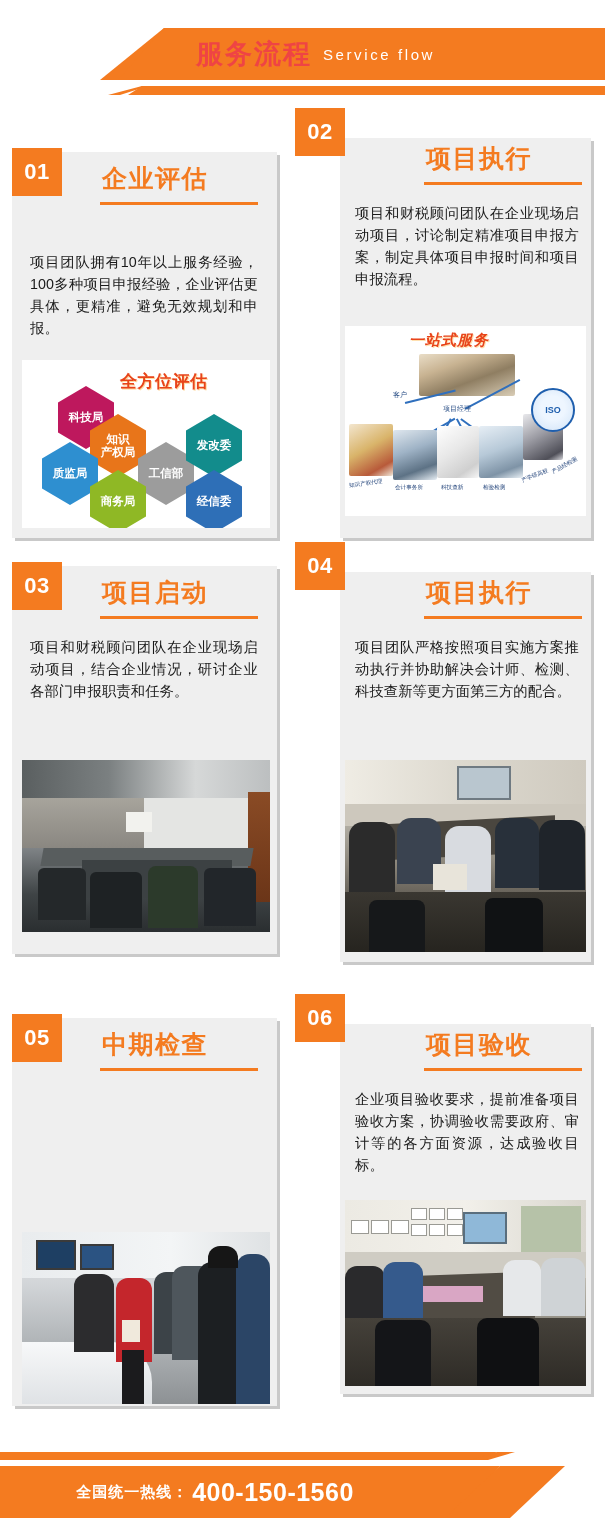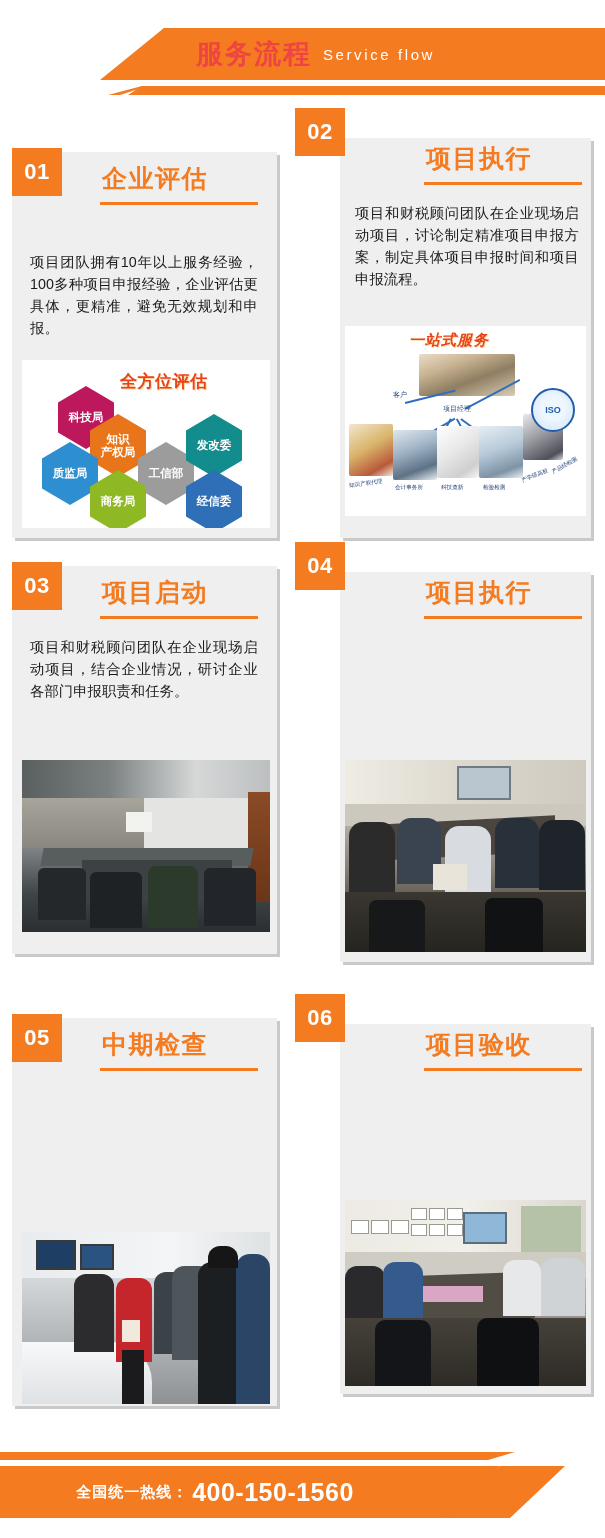--- a/index.html
+++ b/index.html
@@ -242,20 +242,21 @@
       <div class="px" style="left:182px; top:108px; width:52px; height:58px; background:#22262a; border-radius:6px 6px 0 0;"></div>
       <div class="px" style="left:104px; top:52px; width:26px; height:20px; background:#f2f2ee;"></div>
     </div>
   </div>
 
   <div class="card" style="left:295px; top:542px; width:298px; height:420px;">
     <div class="card-box" style="left:45px; top:30px; width:251px; height:390px;"></div>
     <div class="badge" style="left:0; top:0;">04</div>
     <div class="card-title" style="left:131px; top:38px;">项目执行</div>
     <div class="title-rule" style="left:129px; top:74px; width:158px;"></div>
+    <div class="card-body" style="left:60px; top:94px; width:224px;">项目团队严格按照项目实施方案推动执行并协助解决会计师、检测、科技查新等更方面第三方的配合。</div>
 
     <div class="photo" style="left:50px; top:218px; width:241px; height:192px;
          background:linear-gradient(#d7d5cf 0%, #c2bfb6 25%, #8a8478 55%, #4b4741 82%, #33302b 100%);">
       <div class="px" style="left:0; top:0; width:241px; height:44px; background:linear-gradient(90deg,#efece4,#dcd8ce 50%,#cfcabf);"></div>
       <div class="px" style="left:112px; top:6px; width:54px; height:34px; background:#b9c6cf; border:2px solid #6f7a82;"></div>
       <div class="px" style="left:0; top:44px; width:241px; height:22px; background:#cdc8bd;"></div>
       <div class="px" style="left:30px; top:60px; width:180px; height:36px; background:#4a463f; transform:skewY(-3deg);"></div>
       <div class="px" style="left:4px; top:62px; width:46px; height:70px; background:#2b2b2b; border-radius:14px 14px 0 0;"></div>
       <div class="px" style="left:52px; top:58px; width:44px; height:66px; background:#3a4350; border-radius:14px 14px 0 0;"></div>
       <div class="px" style="left:100px; top:66px; width:46px; height:72px; background:#d8dbe0; border-radius:14px 14px 0 0;"></div>
@@ -290,20 +291,21 @@
       <div class="px" style="left:186px; top:14px; width:30px; height:22px; background:#161616; border-radius:12px 12px 0 0;"></div>
       <div class="px" style="left:100px; top:88px; width:18px; height:22px; background:#f0e9dc;"></div>
     </div>
   </div>
 
   <div class="card" style="left:295px; top:994px; width:298px; height:400px;">
     <div class="card-box" style="left:45px; top:30px; width:251px; height:370px;"></div>
     <div class="badge" style="left:0; top:0;">06</div>
     <div class="card-title" style="left:131px; top:38px;">项目验收</div>
     <div class="title-rule" style="left:129px; top:74px; width:158px;"></div>
+    <div class="card-body" style="left:60px; top:94px; width:224px;">企业项目验收要求，提前准备项目验收方案，协调验收需要政府、审计等的各方面资源，达成验收目标。</div>
 
     <div class="photo" style="left:50px; top:206px; width:241px; height:186px;
          background:linear-gradient(#e8e6df 0%, #d3d0c7 28%, #a39f94 58%, #55514a 88%, #3a3732 100%);">
       <div class="px" style="left:0; top:0; width:241px; height:52px; background:linear-gradient(90deg,#eceae3,#f2f0ea 50%,#d9d6ce);"></div>
       <div class="px" style="left:6px; top:20px; width:18px; height:14px; background:#fff; border:1px solid #9a9a94;"></div>
       <div class="px" style="left:26px; top:20px; width:18px; height:14px; background:#fff; border:1px solid #9a9a94;"></div>
       <div class="px" style="left:46px; top:20px; width:18px; height:14px; background:#fff; border:1px solid #9a9a94;"></div>
       <div class="px" style="left:66px; top:8px; width:16px; height:12px; background:#fff; border:1px solid #9a9a94;"></div>
       <div class="px" style="left:84px; top:8px; width:16px; height:12px; background:#fff; border:1px solid #9a9a94;"></div>
       <div class="px" style="left:102px; top:8px; width:16px; height:12px; background:#fff; border:1px solid #9a9a94;"></div>

